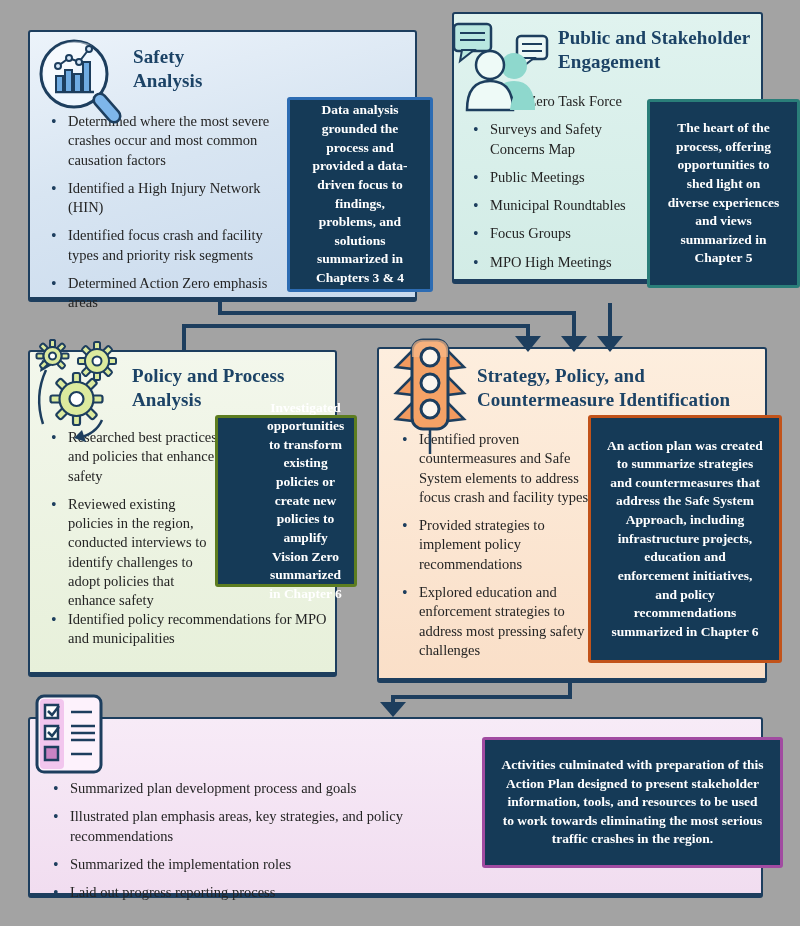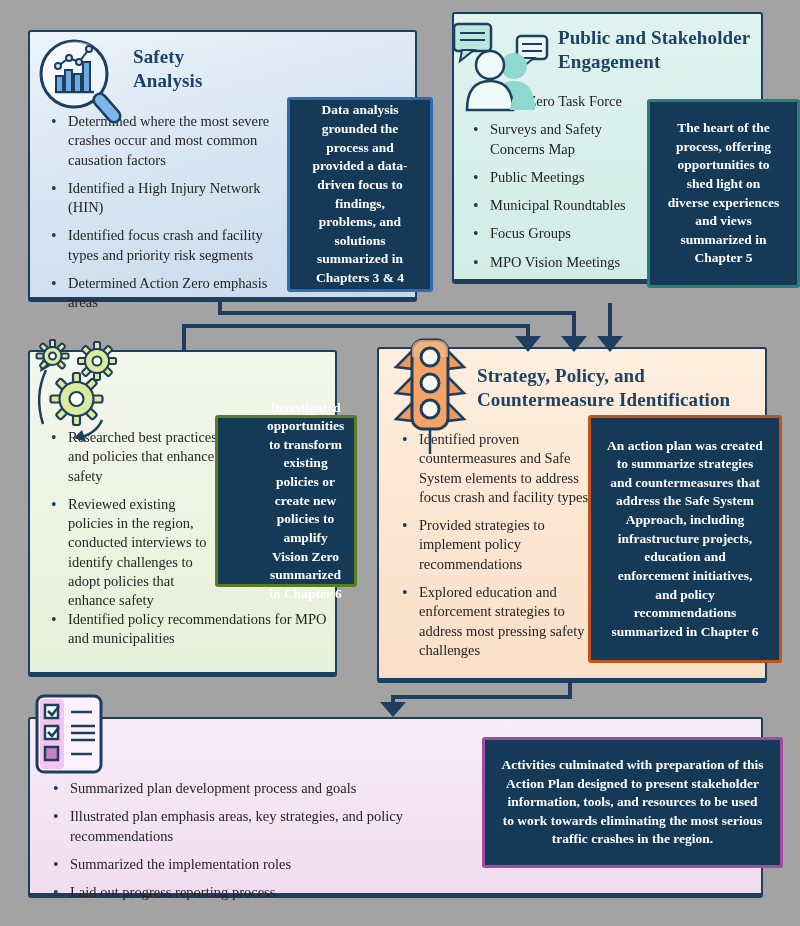--- a/index.html
+++ b/index.html
@@ -81,21 +81,21 @@
   </aside>
 
   <section class="panel panel-engagement">
     <h2 class="panel-title" style="left:104px;top:12px;width:215px;">Public and Stakeholder Engagement</h2>
     <ul class="bullets" style="left:14px;top:78px;width:180px;">
       <li>Vison Zero Task Force</li>
       <li>Surveys and Safety Concerns Map</li>
       <li>Public Meetings</li>
       <li>Municipal Roundtables</li>
       <li>Focus Groups</li>
-      <li>MPO Vision Meetings</li>
+      <li>MPO High Meetings</li>
     </ul>
   </section>
   <div class="icon" style="left:450px;top:20px;">
     <svg width="102" height="92" viewBox="0 0 102 92">
       <rect x="4" y="4" width="37" height="27" rx="4" fill="#b9e7e0" stroke="#1d3e5e" stroke-width="2.5"></rect>
       <path d="M12,30 L10,41 L24,30 Z" fill="#b9e7e0" stroke="#1d3e5e" stroke-width="2"></path>
       <line x1="10" y1="13" x2="35" y2="13" stroke="#1d3e5e" stroke-width="2"></line>
       <line x1="10" y1="20" x2="35" y2="20" stroke="#1d3e5e" stroke-width="2"></line>
       <rect x="67" y="16" width="30" height="23" rx="4" fill="#ecf8f6" stroke="#1d3e5e" stroke-width="2.5"></rect>
       <path d="M73,38 L71,48 L84,38 Z" fill="#ecf8f6" stroke="#1d3e5e" stroke-width="2"></path>
@@ -106,20 +106,21 @@
       <circle cx="40" cy="45" r="14" fill="#eefaf7" stroke="#1d3e5e" stroke-width="2.5"></circle>
       <path d="M17,90 Q17,61 40,61 Q63,61 63,90 Z" fill="#eefaf7" stroke="#1d3e5e" stroke-width="2.5"></path>
       <path d="M60,90 Q62,72 72,68 Q85,73 85,90 Z" fill="#8ed8cd"></path>
     </svg>
   </div>
   <aside class="callout" style="left:647px;top:99px;width:153px;height:189px;background:#153a57;border-color:#2a7e79;">
     <p><span>The heart of the process, offering opportunities to shed light on diverse experiences and views summarized in </span><strong>Chapter 5</strong></p>
   </aside>
 
   <section class="panel panel-policy">
+    <h2 class="panel-title" style="left:102px;top:12px;width:190px;">Policy and Process Analysis</h2>
     <ul class="bullets" style="left:16px;top:76px;width:178px;">
       <li>Researched best practices and policies that enhance safety</li>
       <li>Reviewed existing policies in the region, conducted interviews to identify challenges to adopt policies that enhance safety</li>
     </ul>
     <ul class="bullets" style="left:16px;top:258px;width:285px;">
       <li>Identified policy recommendations for MPO and municipalities</li>
     </ul>
   </section>
   <div class="icon" style="left:30px;top:334px;">
     <svg width="96" height="112" viewBox="0 0 96 112">

